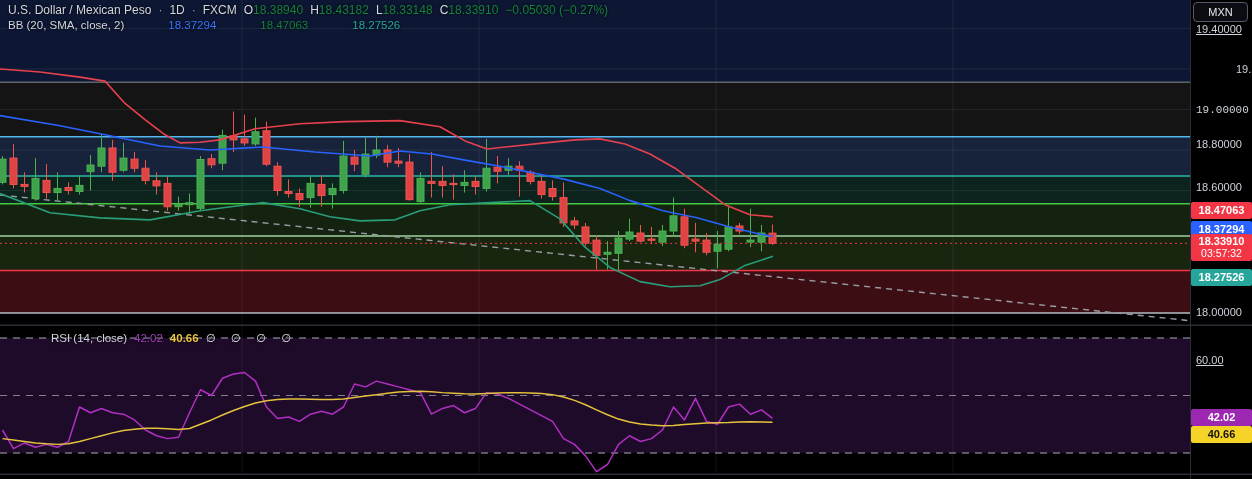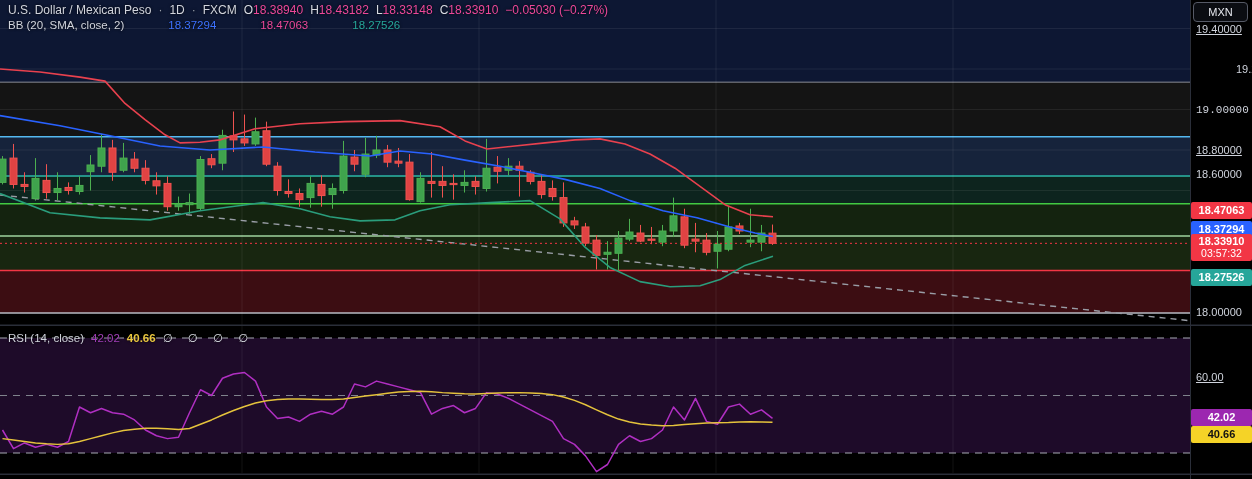--- a/index.html
+++ b/index.html
@@ -3,29 +3,29 @@
 <meta charset="utf-8">
 <style>
   html,body{margin:0;padding:0;background:#000;}
   .root{position:relative;width:1252px;height:479px;background:#000;overflow:hidden;
         font-family:"Liberation Sans","DejaVu Sans",sans-serif;}
   #chart-svg{position:absolute;left:0;top:0;}
   .legend{position:absolute;left:8px;display:flex;align-items:center;gap:7px;
           font-size:12px;color:#d1d4dc;white-space:nowrap;z-index:5;
           text-shadow:0 0 3px rgba(0,0,0,.9);}
   .legend .dim{color:#9aa0ab;}
-  .legend .val-red{color:#ec4899;}
+  .legend .val-red{color:#15803d;}
   .legend .val-blue{color:#3d72ff;}
   .legend .val-teal{color:#26a69a;}
   .legend .val-purple{color:#a13fb8;}
   .legend .val-yellow{color:#e8c63f;font-weight:bold;}
   .legend .pair b{font-weight:normal;color:#d8dbe2;}
   .row1{top:3px;}
   .row2{top:19px;font-size:11.5px;gap:44px;}
-  .rsirow{top:331px;font-size:11.5px;}
+  .rsirow{top:331px;font-size:11.5px;margin-left:43px;}
   .hidden-glyphs{letter-spacing:6px;color:#d8dbe2;}
   .axis-layer{position:absolute;left:1191px;top:0;width:61px;height:479px;z-index:4;}
   .tick{position:absolute;left:5px;transform:translateY(-50%);font-size:11px;color:#cfd3dc;}
   .badge{position:absolute;left:0;width:61px;display:flex;flex-direction:column;align-items:center;
          justify-content:center;font-size:11px;font-weight:bold;border-radius:2px;line-height:12px;}
   .badge .sub{font-weight:normal;font-size:10.5px;}
   .mxn-btn{position:absolute;top:2px;left:2px;width:55px;height:20px;background:#0b0d12;
            border:1px solid #565a66;border-radius:4px;color:#e6e8ee;font-size:11px;
            display:flex;align-items:center;justify-content:center;z-index:6;
            font-family:"Liberation Sans",sans-serif;}
@@ -256,24 +256,24 @@
     <span class="val-yellow">40.66</span>
     <span class="hidden-glyphs">∅ ∅ ∅ ∅</span>
   </div>
 
   <div class="axis-layer">
     <button class="mxn-btn">MXN</button>
     <div id="axis-items">
         <div class="tick" style="top: 28.5px; text-decoration: underline;">19.40000</div>
         <div class="tick" style="top: 69px; margin-left: 40px;">19.20000</div>
         <div class="tick" style="top: 109.5px; font-family: Liberation Mono, monospace;">19.00000</div>
-        <div class="tick" style="top: 150px; text-decoration: underline;">18.80000</div>
-        <div class="tick" style="top: 174px;">18.60000</div>
+        <div class="tick" style="top: 144px;">18.80000</div>
+        <div class="tick" style="top: 187px;">18.60000</div>
         <div class="tick" style="top: 312px;">18.00000</div>
-        <div class="tick" style="top: 377px; text-decoration: underline;">60.00</div>
+        <div class="tick" style="top: 360px; text-decoration: underline;">60.00</div>
         <div class="badge" style="top: 201.5px; height: 17px; background: rgb(242, 54, 69); color: rgb(255, 255, 255);">
           <span>18.47063</span>
         </div>
         <div class="badge" style="top: 220.5px; height: 17px; background: rgb(41, 98, 255); color: rgb(255, 255, 255);">
           <span>18.37294</span>
         </div>
         <div class="badge" style="top: 233.5px; height: 27px; background: rgb(242, 54, 69); color: rgb(255, 255, 255);">
           <span>18.33910</span>
           <span class="sub">03:57:32</span>
         </div>

